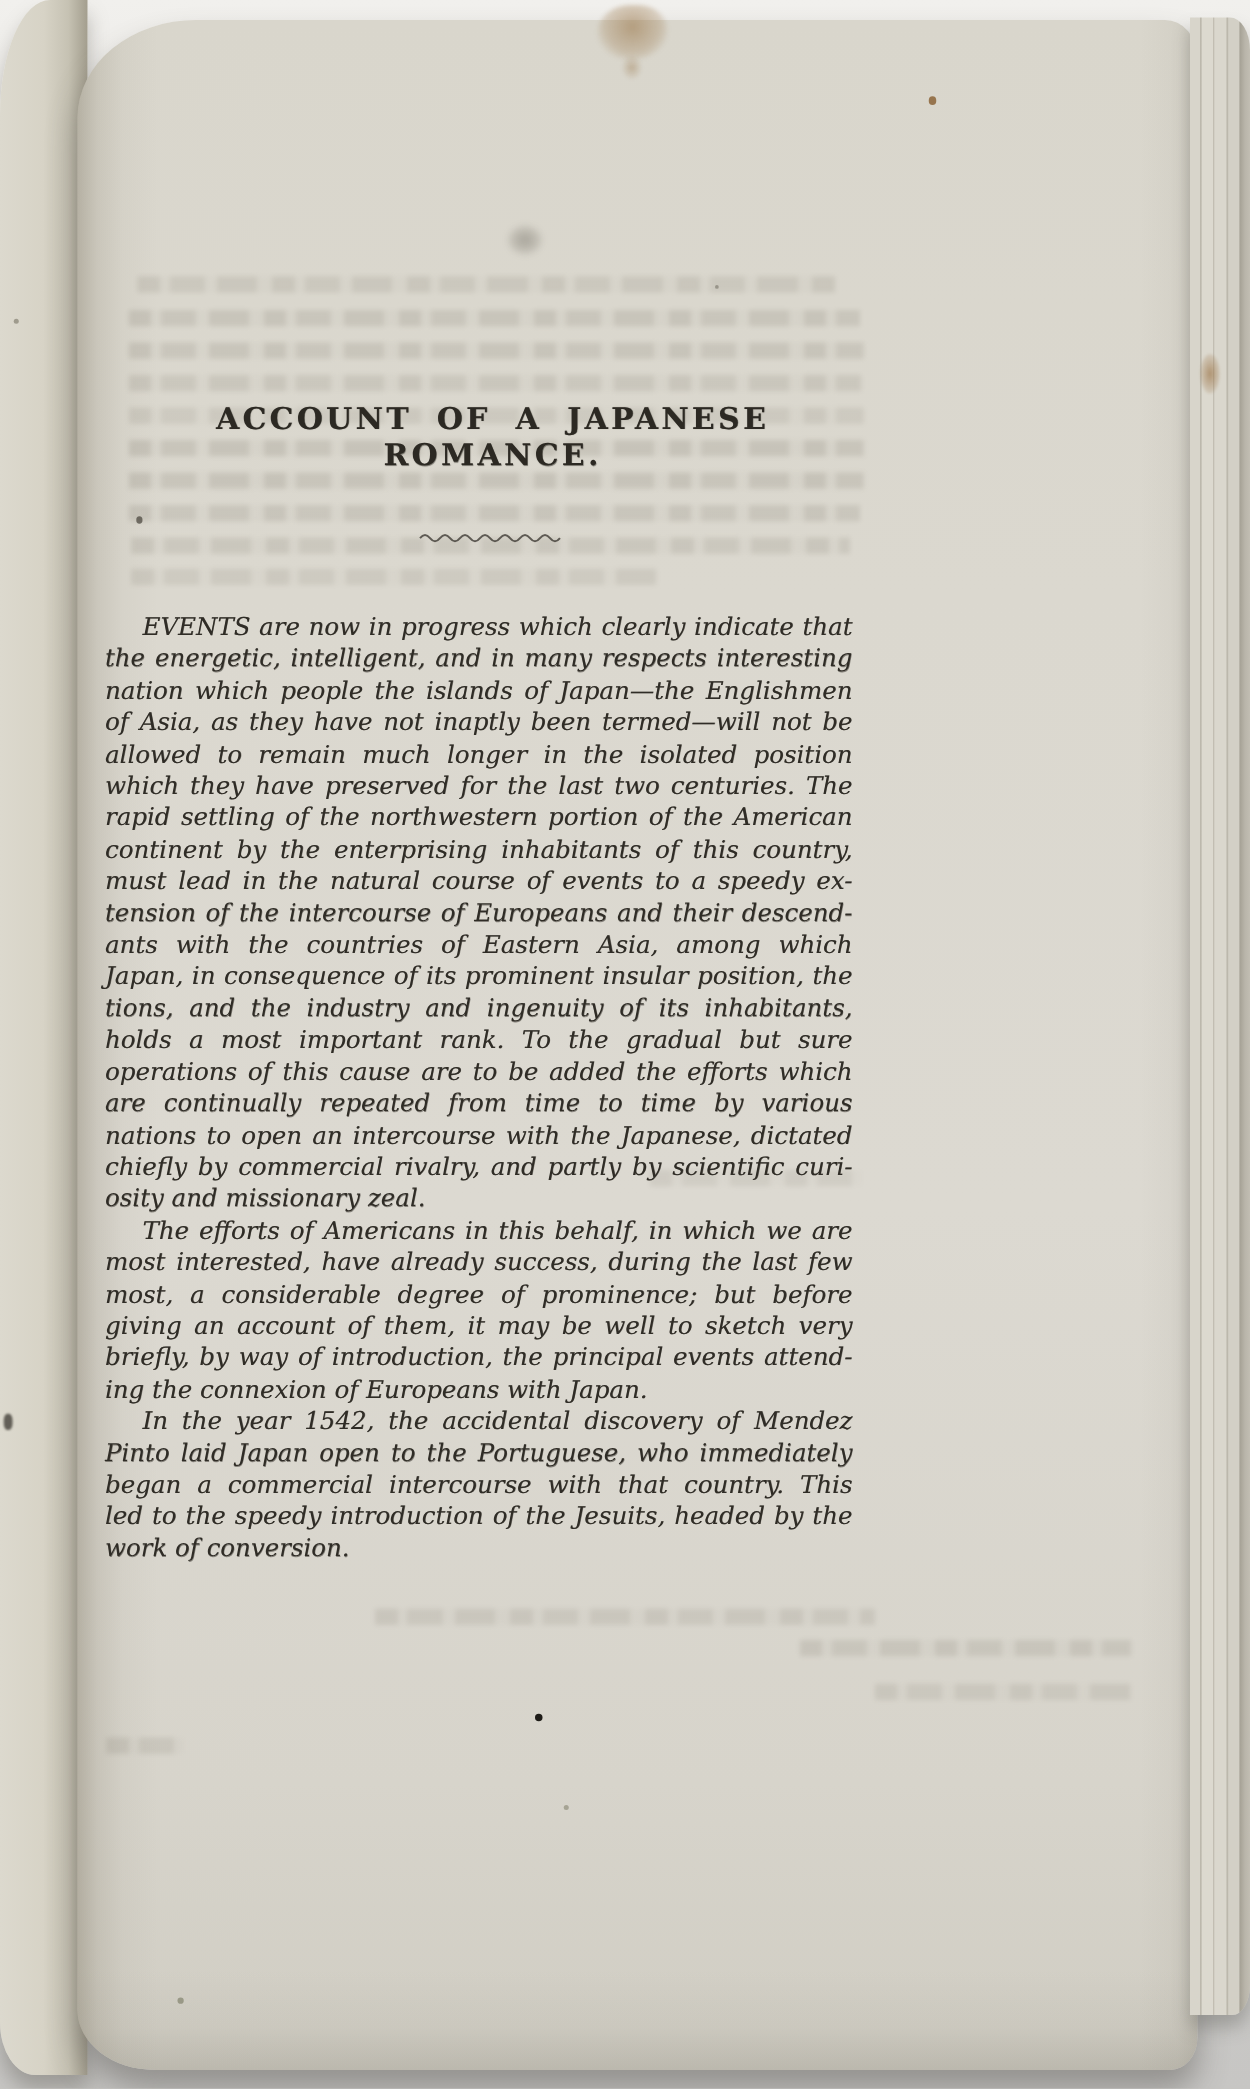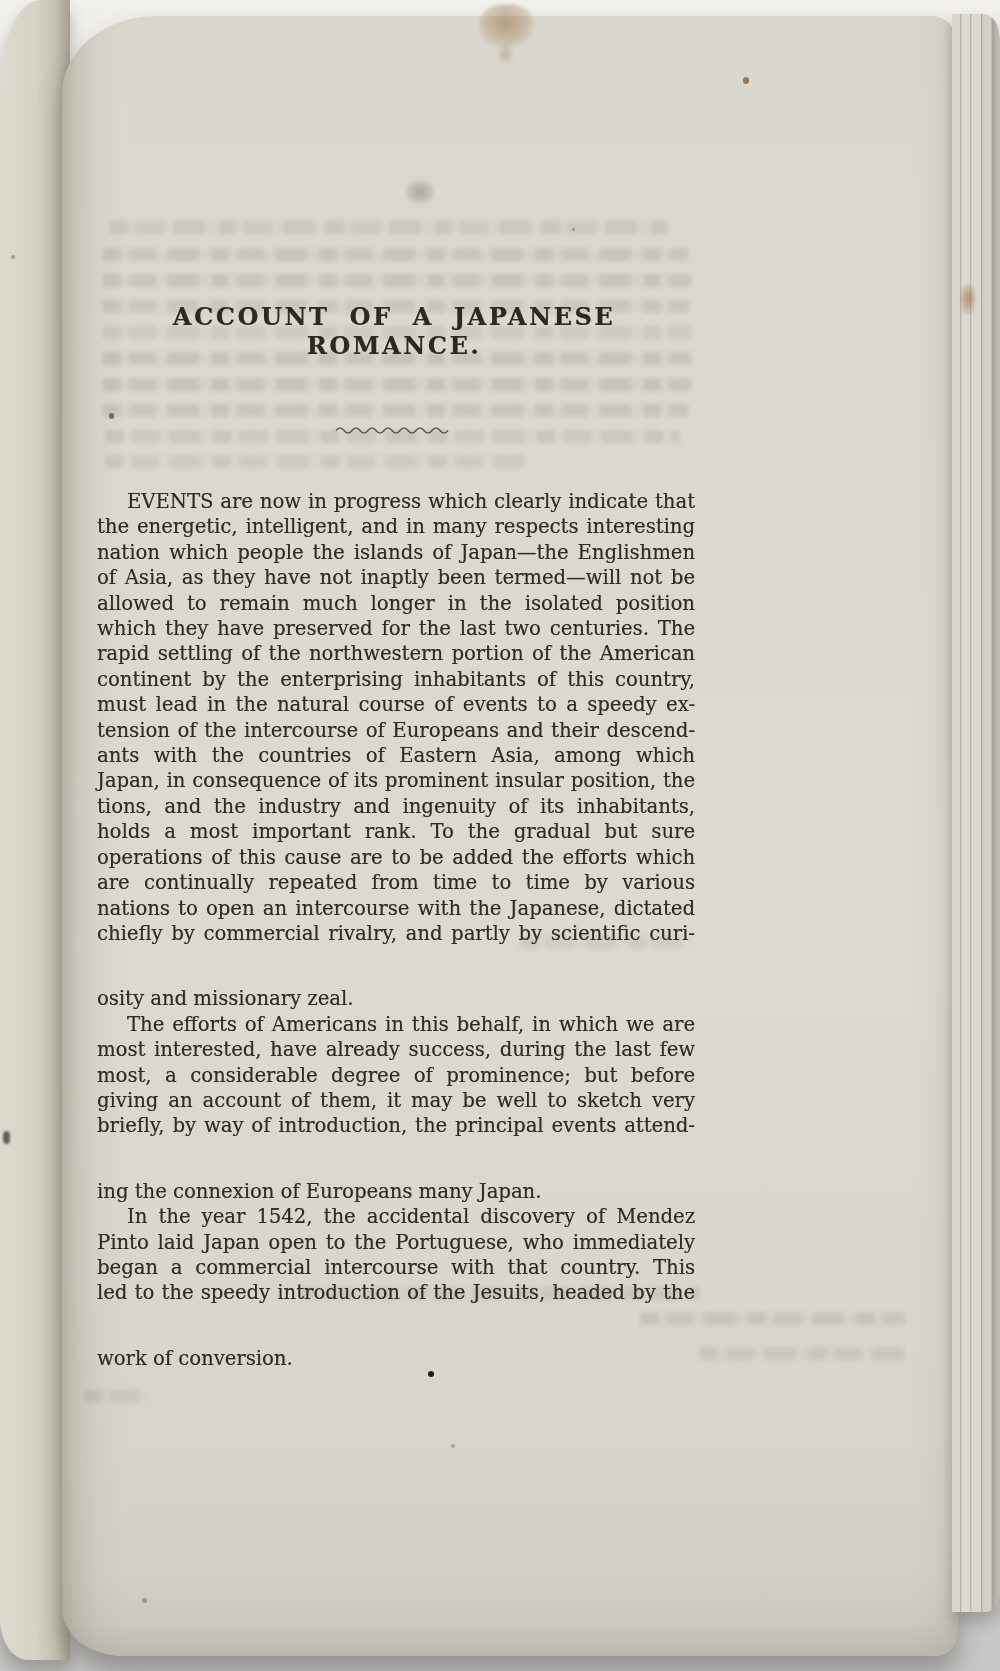--- a/index.html
+++ b/index.html
@@ -31,35 +31,36 @@
     position:absolute;left:952px;top:14px;width:48px;height:1598px;
     border-radius:0 16px 14px 0 / 0 26px 24px 0;
     background:
       linear-gradient(90deg,
         #d8d5cb 0px,#d8d5cb 8px,#b5b1a5 8.5px,#dcd9cf 10px,#dcd9cf 18px,
         #bcb7ab 18.5px,#dad7cd 20px,#dad7cd 29px,#b0ac9f 29.5px,#d3d0c6 31px,
         #d3d0c6 39px,#a6a296 40px,#b9b5aa 44px,#c2beb3 48px);
     box-shadow:0 10px 14px rgba(90,88,84,.35);
   }
   .title{
-    position:absolute;left:95px;top:302px;width:598px;text-align:center;
+    position:absolute;left:95px;top:320px;width:598px;text-align:center;
     font-size:24px;font-weight:bold;letter-spacing:2.6px;word-spacing:9px;
     color:#2c2923;text-shadow:.4px .4px .6px rgba(44,41,35,.55);
   }
   .divider{position:absolute;left:95px;top:420px;width:598px;text-align:center;}
   .divider svg{display:inline-block;opacity:.82;}
   .body-text{
-    position:absolute;left:97px;top:489px;width:598px;
+    position:absolute;left:84px;top:489px;width:598px;
     font-size:19.6px;line-height:25.4px;color:#2f2c26;
     text-shadow:.3px .3px .5px rgba(47,44,38,.5);
+    font-style:italic;
   }
   .para{margin:0;}
   .line{text-align:justify;text-align-last:justify;}
   .line.indent{text-indent:30px;}
-  .line.last{text-align-last:left;margin-top:40px;}
+  .line.last{text-align-last:left;}
   
   .bleed{
     position:absolute;height:13px;filter:blur(2.2px);
     background:repeating-linear-gradient(90deg,
       rgba(104,98,84,.34) 0 18px,rgba(104,98,84,.07) 18px 26px,
       rgba(104,98,84,.30) 26px 54px,rgba(104,98,84,.06) 54px 64px,
       rgba(104,98,84,.32) 64px 96px,rgba(104,98,84,.08) 96px 108px);
   }
   .smudge{
     position:absolute;border-radius:50%;filter:blur(2.5px);
@@ -148,21 +149,21 @@
         <div class="line">nations to open an intercourse with the Japanese, dictated</div>
         <div class="line">chiefly by commercial rivalry, and partly by scientific curi-</div>
         <div class="line last">osity and missionary zeal.</div>
       </div>
       <div class="para">
         <div class="line indent">The efforts of Americans in this behalf, in which we are</div>
         <div class="line">most interested, have already success, during the last few</div>
         <div class="line">most, a considerable degree of prominence; but before</div>
         <div class="line">giving an account of them, it may be well to sketch very</div>
         <div class="line">briefly, by way of introduction, the principal events attend-</div>
-        <div class="line last">ing the connexion of Europeans many Japan.</div>
+        <div class="line last">ing the connexion of Europeans with Japan.</div>
       </div>
       <div class="para">
         <div class="line indent">In the year 1542, the accidental discovery of Mendez</div>
         <div class="line">Pinto laid Japan open to the Portuguese, who immediately</div>
         <div class="line">began a commercial intercourse with that country.  This</div>
         <div class="line">led to the speedy introduction of the Jesuits, headed by the</div>
         <div class="line last">work of conversion.</div>
       </div>
     </div>
 

